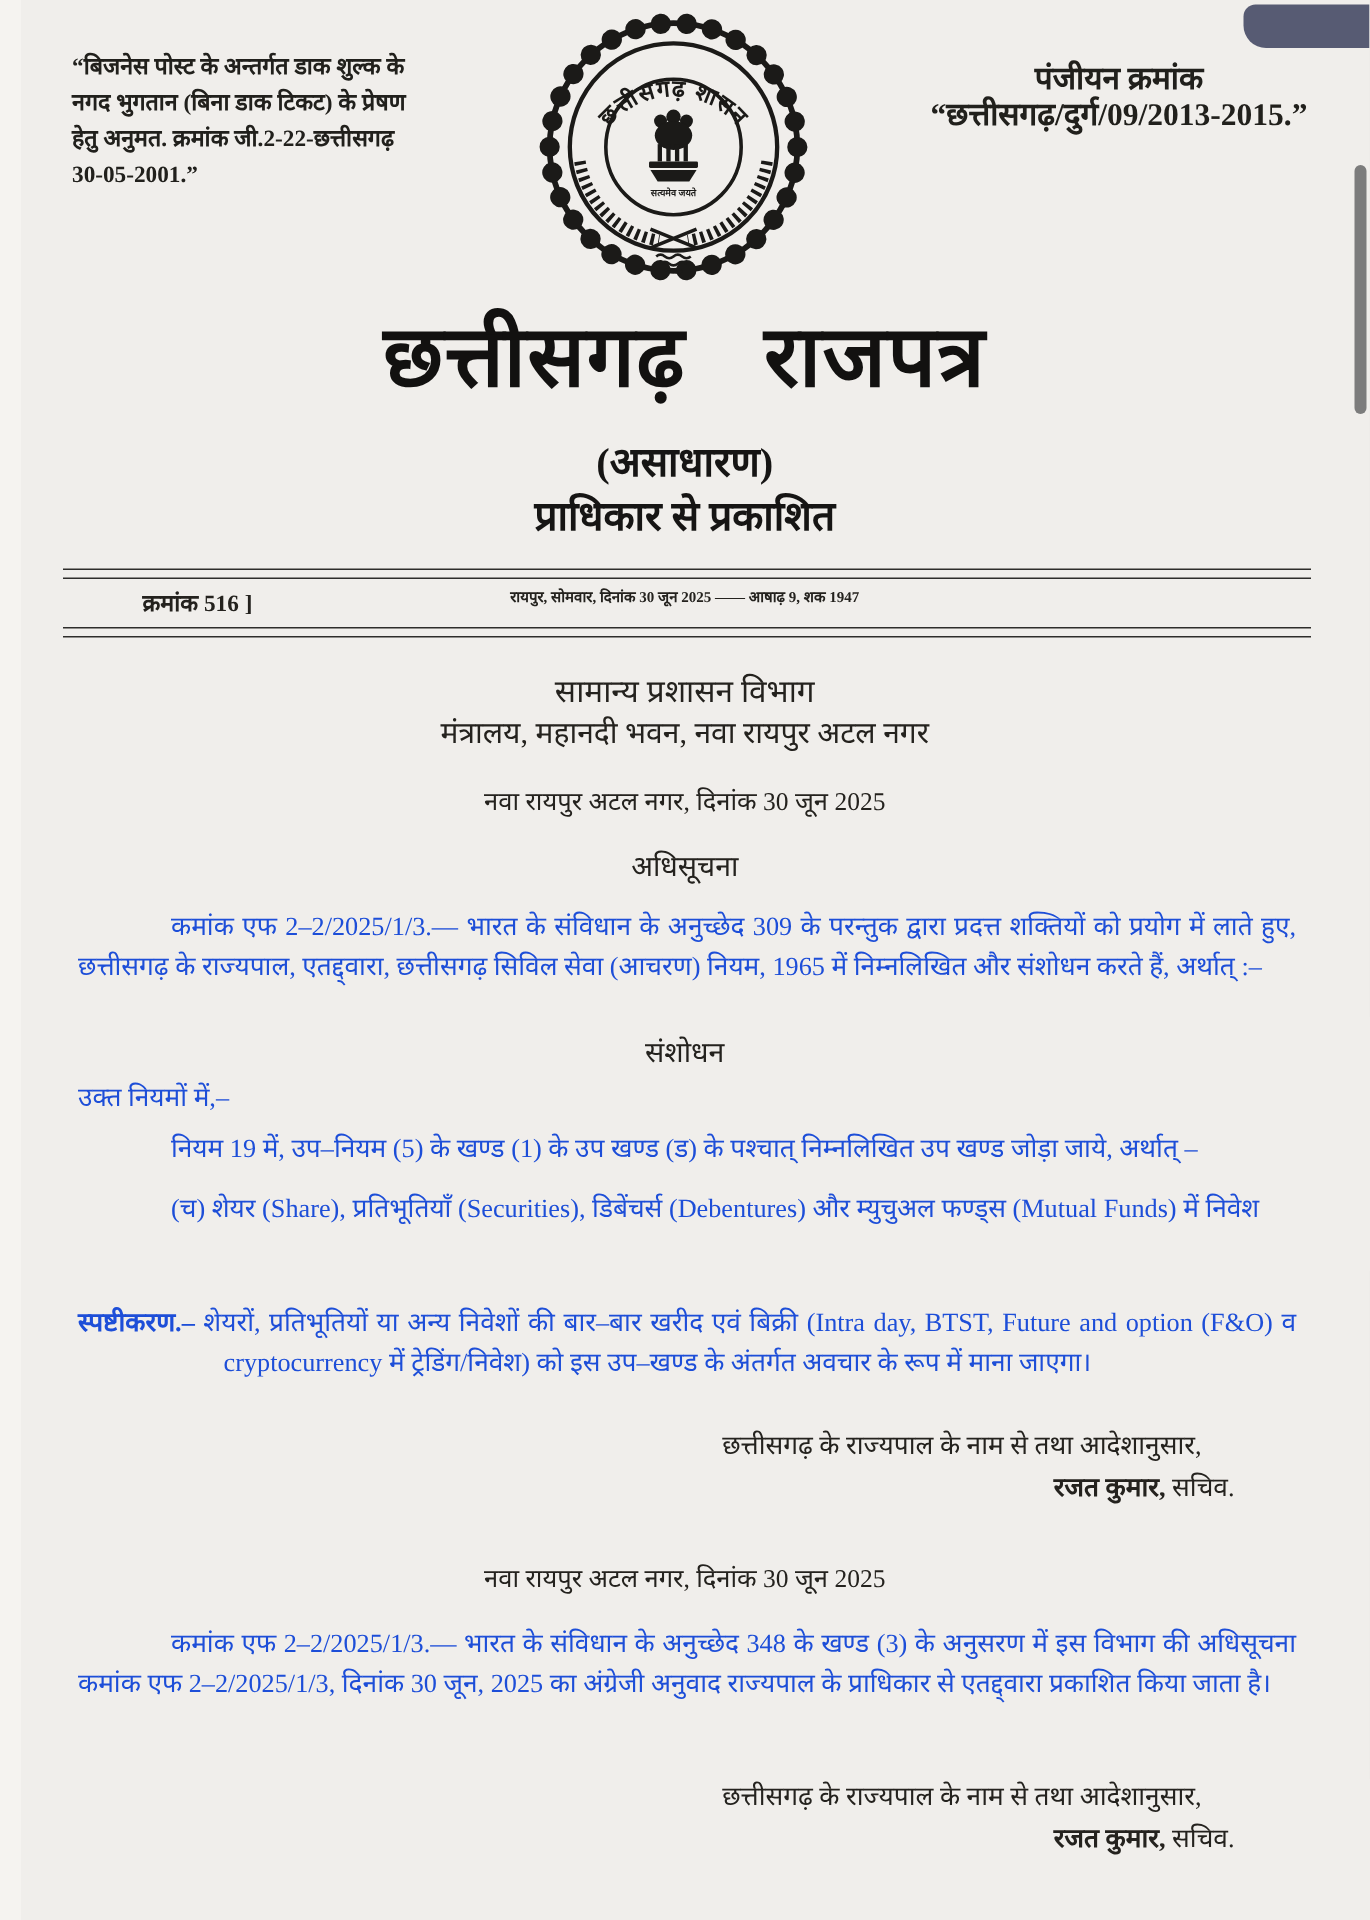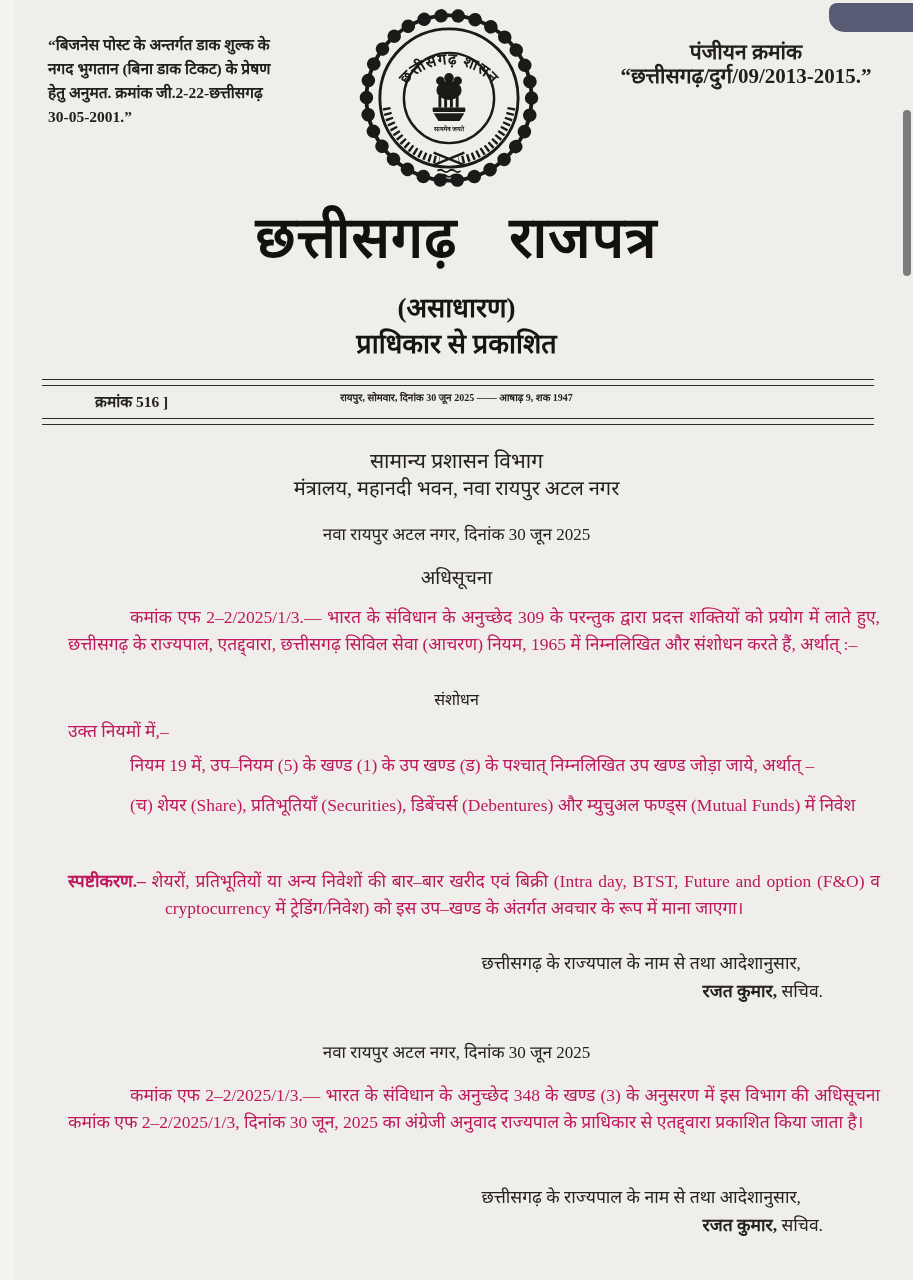--- a/index.html
+++ b/index.html
@@ -15,29 +15,29 @@
   #gazette-title .gap{display:inline-block;width:52px;}
   #edition{top:288px;font-size:27px;font-weight:700;color:#161514;}
   #pub-auth{top:324px;font-size:27px;font-weight:700;color:#161514;}
   
   .rule-double{left:42px;width:832px;height:5px;border-top:1.5px solid #2e2d2b;border-bottom:1.5px solid #2e2d2b;}
   #rule-top{top:379px;}
   #rule-bottom{top:418px;}
   #issue-number{left:55px;top:390px;font-size:15.5px;font-weight:700;margin-left:40px;}
   #issue-dateline{top:390px;font-size:10px;font-weight:700;}
   
-  .doc-text{left:68px;width:812px;font-size:17.5px;line-height:27px;color:#be185d;}
+  .doc-text{left:52px;width:812px;font-size:17.5px;line-height:27px;color:#1d4ed8;}
   .jst{text-align:justify;}
   .ind{text-indent:62px;}
   #dept-name{top:446px;font-size:21px;}
   #dept-addr{top:474px;font-size:20px;}
   #place-date-1{top:522px;font-size:17px;}
   #notif-head{top:564px;font-size:19px;}
   #para-309{top:604px;}
-  #amend-head{top:688px;font-size:16px;text-align:center;}
+  #amend-head{top:688px;font-size:19px;text-align:center;}
   #rules-intro{top:718px;}
   #rule19{top:752px;}
   #clause-cha{top:792px;}
   #explanation{top:868px;padding-left:97px;text-indent:-97px;width:715px;}
   .sig-line1{right:112px;text-align:right;font-size:17.5px;font-family:Liberation Serif, serif;}
   .sig-line2{right:90px;text-align:right;font-size:17.5px;}
   #sig1-l1{top:950px;}
   #sig1-l2{top:978px;}
   #place-date-2{top:1040px;font-size:17px;}
   #para-348{top:1082px;}

